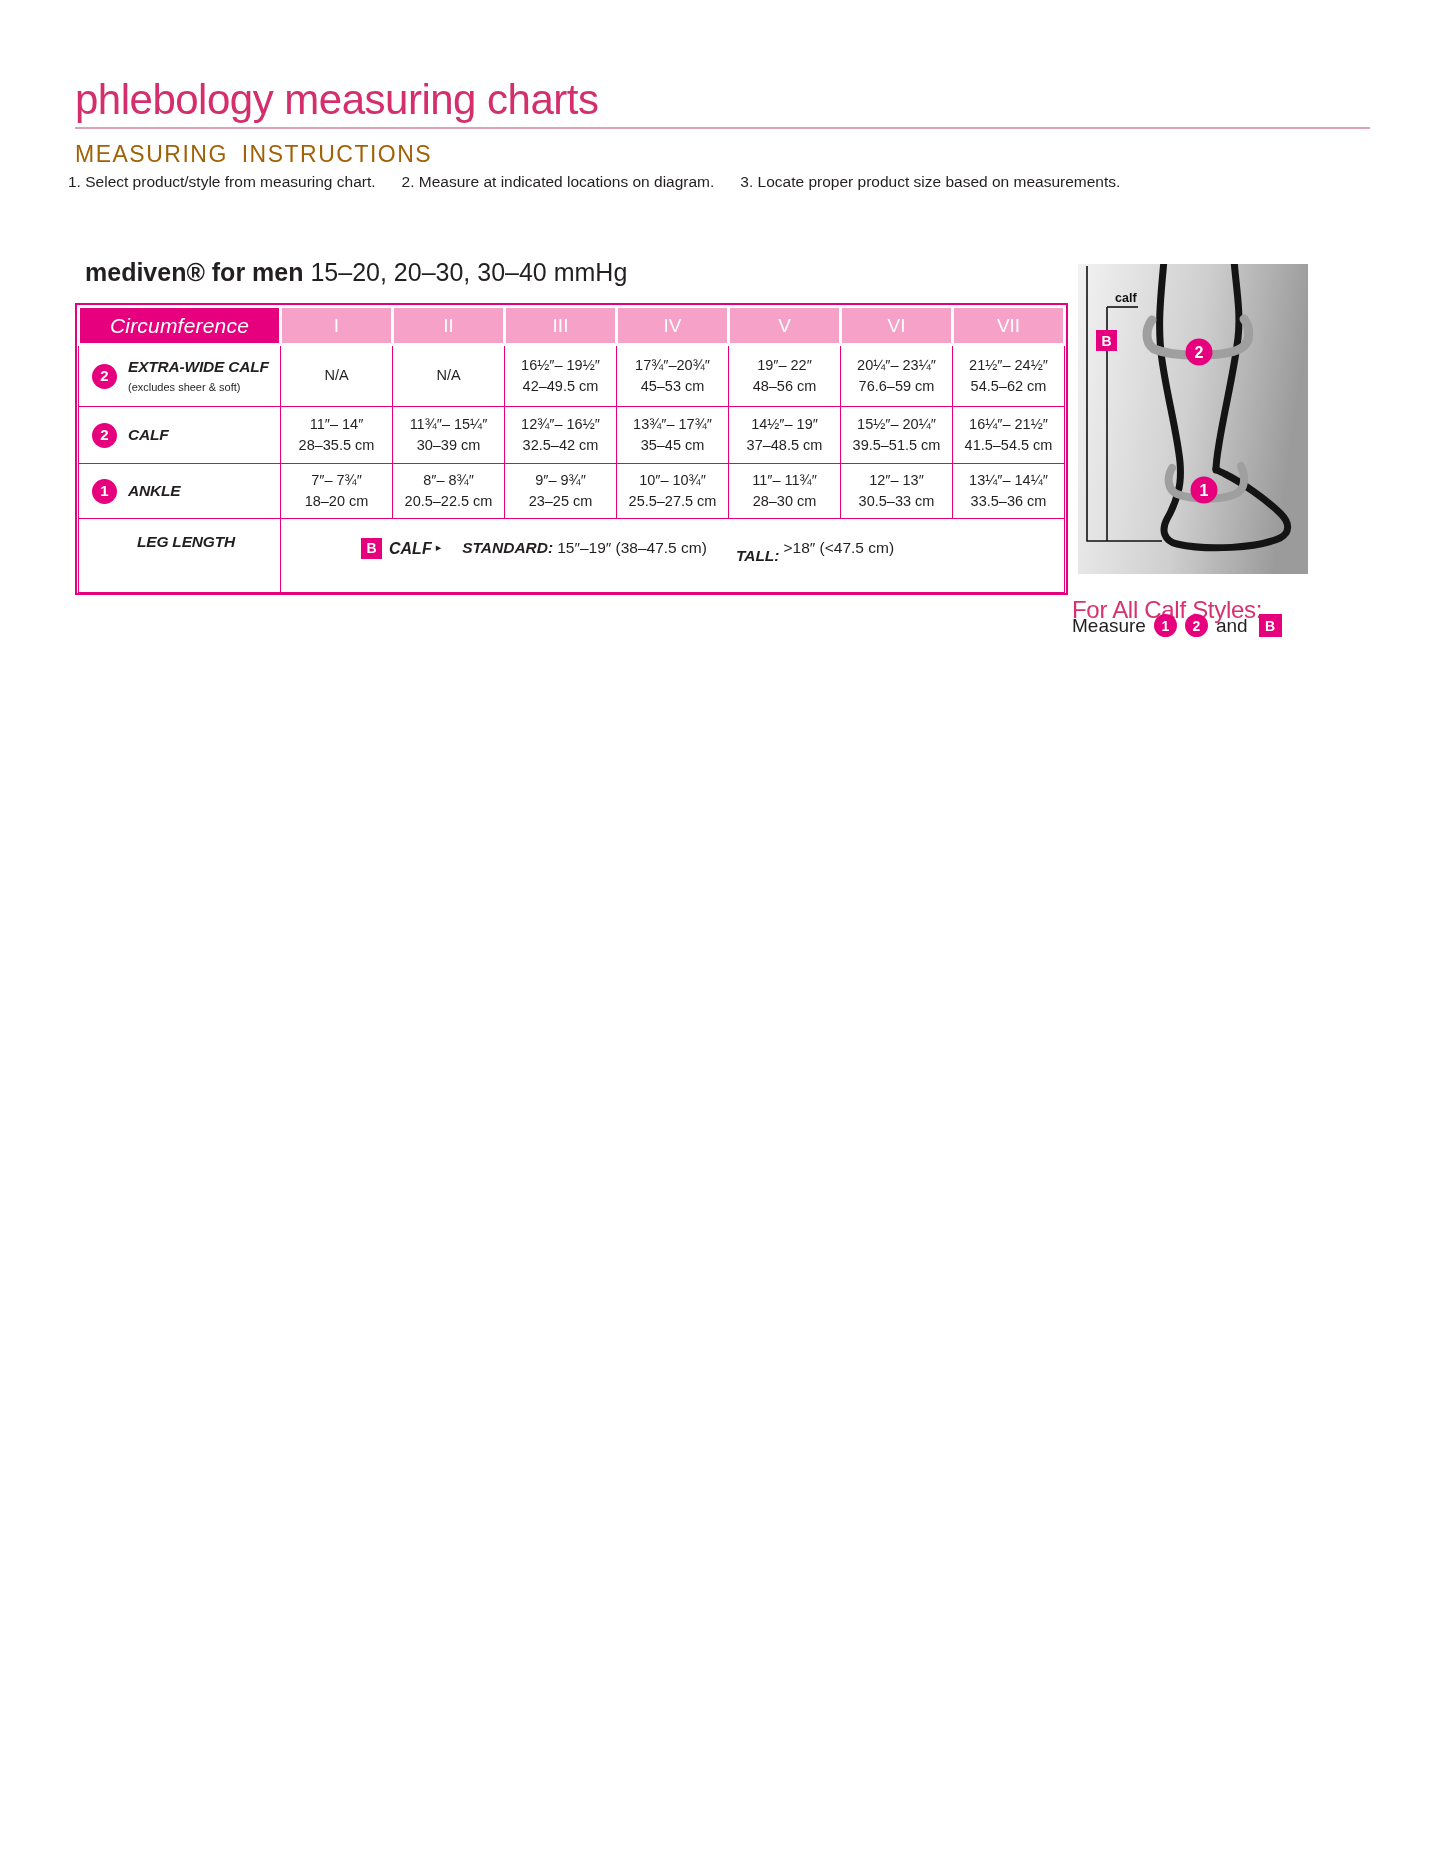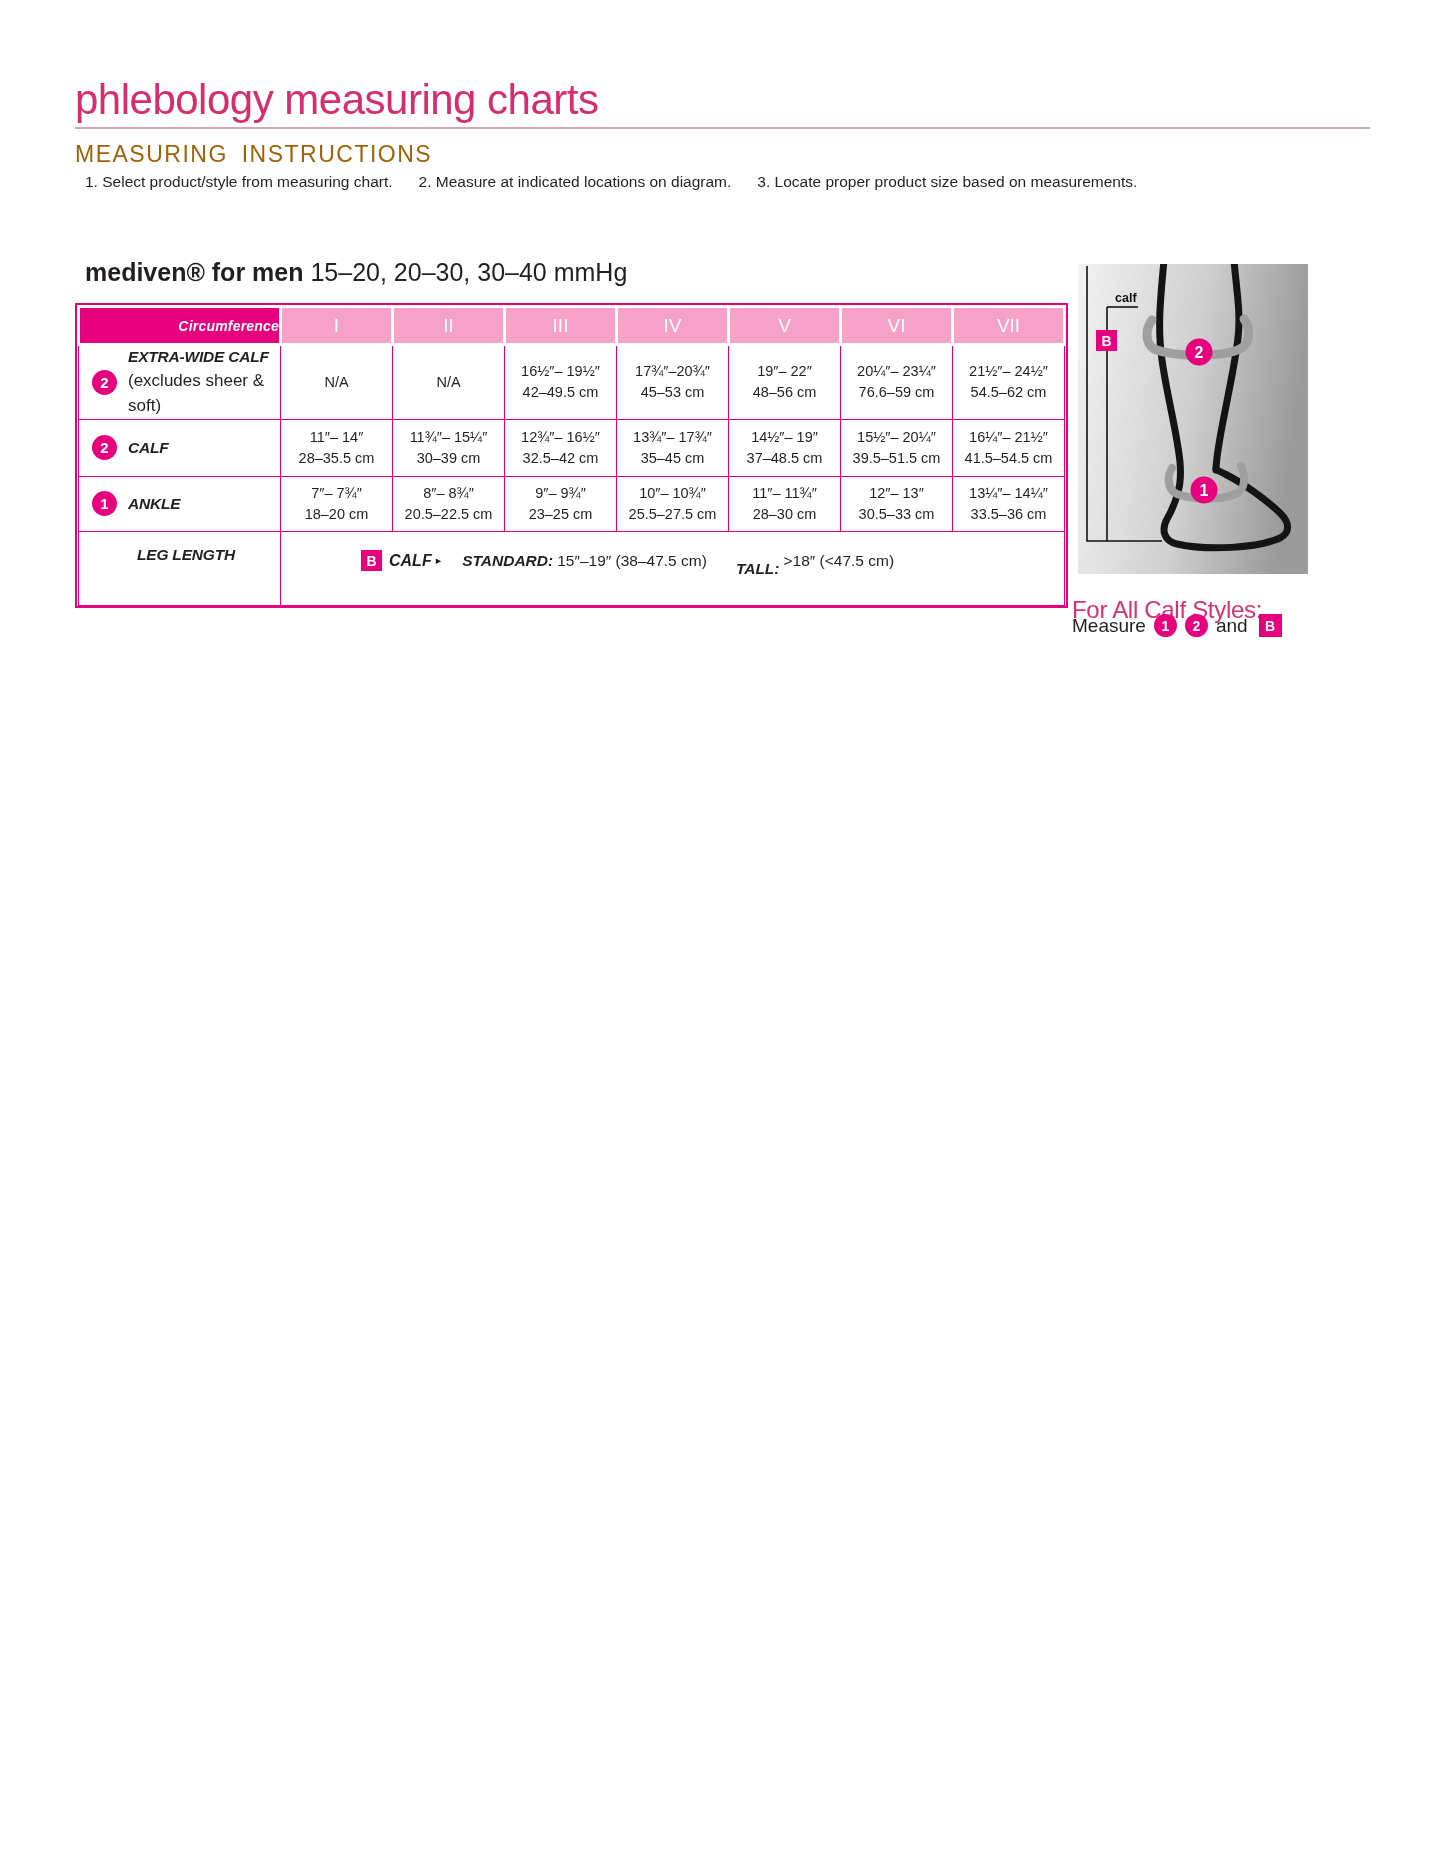--- a/index.html
+++ b/index.html
@@ -13,60 +13,59 @@
   
   #page-title {
     left:75px; top:76px; font-size:42px; font-weight:400;
     color:#d42e6d; letter-spacing:-0.5px;
   }
   #title-rule { left:75px; top:127px; width:1295px; height:2px; background:#d9a3b4; }
   #section-title {
     left:75px; top:141px; font-size:23px; font-weight:400;
     color:#a16207; letter-spacing:1.5px; word-spacing:6px;
   }
-  #instruction-steps { left:85px; top:173px; font-size:15.5px; display:flex; gap:26px;text-align:center; }
+  #instruction-steps { left:68px; top:173px; font-size:15.5px; display:flex; gap:26px;text-align:center; }
 
   
   #chart-heading { left:85px; top:258px; font-size:25px; }
   #chart-heading .bold { font-weight:700; }
 
   
   #size-table-wrap { left:75px; top:303px; border:2px solid #e6007e; background:#fff; }
   table { border-collapse:collapse; table-layout:fixed; }
   col.c-label { width:202px; }
   col.c-size  { width:112px; }
 
   th {
     background:#f5a1c8; color:#ffffff; font-weight:400; font-size:19px;
     height:38px; border:3px solid #ffffff; text-align:center;
   }
   th.corner {
-    background:#e6007e; font-weight:700; font-style:italic; font-size:14px;
+    background:#e6007e; font-weight:400; font-style:italic; font-size:21px;
     letter-spacing:0.2px;
-    text-align:right;
   }
 
   td {
     border:1px solid #e6007e; text-align:center; vertical-align:middle;
     font-size:14.5px; line-height:1.45; background:#fff;
   }
   tr.r-xwide td { height:62px; }
   tr.r-calf  td { height:57px; }
   tr.r-ankle td { height:55px; }
   tr.r-leglen td { height:74px; vertical-align:top; }
 
   td.label-cell { text-align:left; padding-left:13px; }
   .label-flex { display:flex; align-items:center; gap:11px; }
   .badge {
     min-width:25px; width:25px; height:25px; border-radius:50%;
     background:#e6007e; color:#fff; font-weight:700; font-size:15px;
     display:inline-flex; align-items:center; justify-content:center;
   }
   .rowlabel { font-weight:700; font-style:italic; font-size:15.5px; letter-spacing:-0.2px; display:block; }
-  .rowsub { font-size:17px; display:block; margin-top:1px; }
+  .rowsub { font-size:11px; display:block; margin-top:1px; }
   .rowsub:empty { display:none; }
   .val-in, .val-cm { display:block; }
   .val-cm:empty { display:none; }
 
   td.leglen-label-cell { text-align:left; padding-top:12px; }
   td.leglen-label-cell .rowlabel { margin-left:45px; }
   td.leglen-content { text-align:left; padding:10px 0 0 80px; }
   .llwrap { display:flex; align-items:center; gap:7px; font-size:15.5px; }
   .sq-badge {
     min-width:21px; width:21px; height:21px; background:#e6007e; color:#fff;

